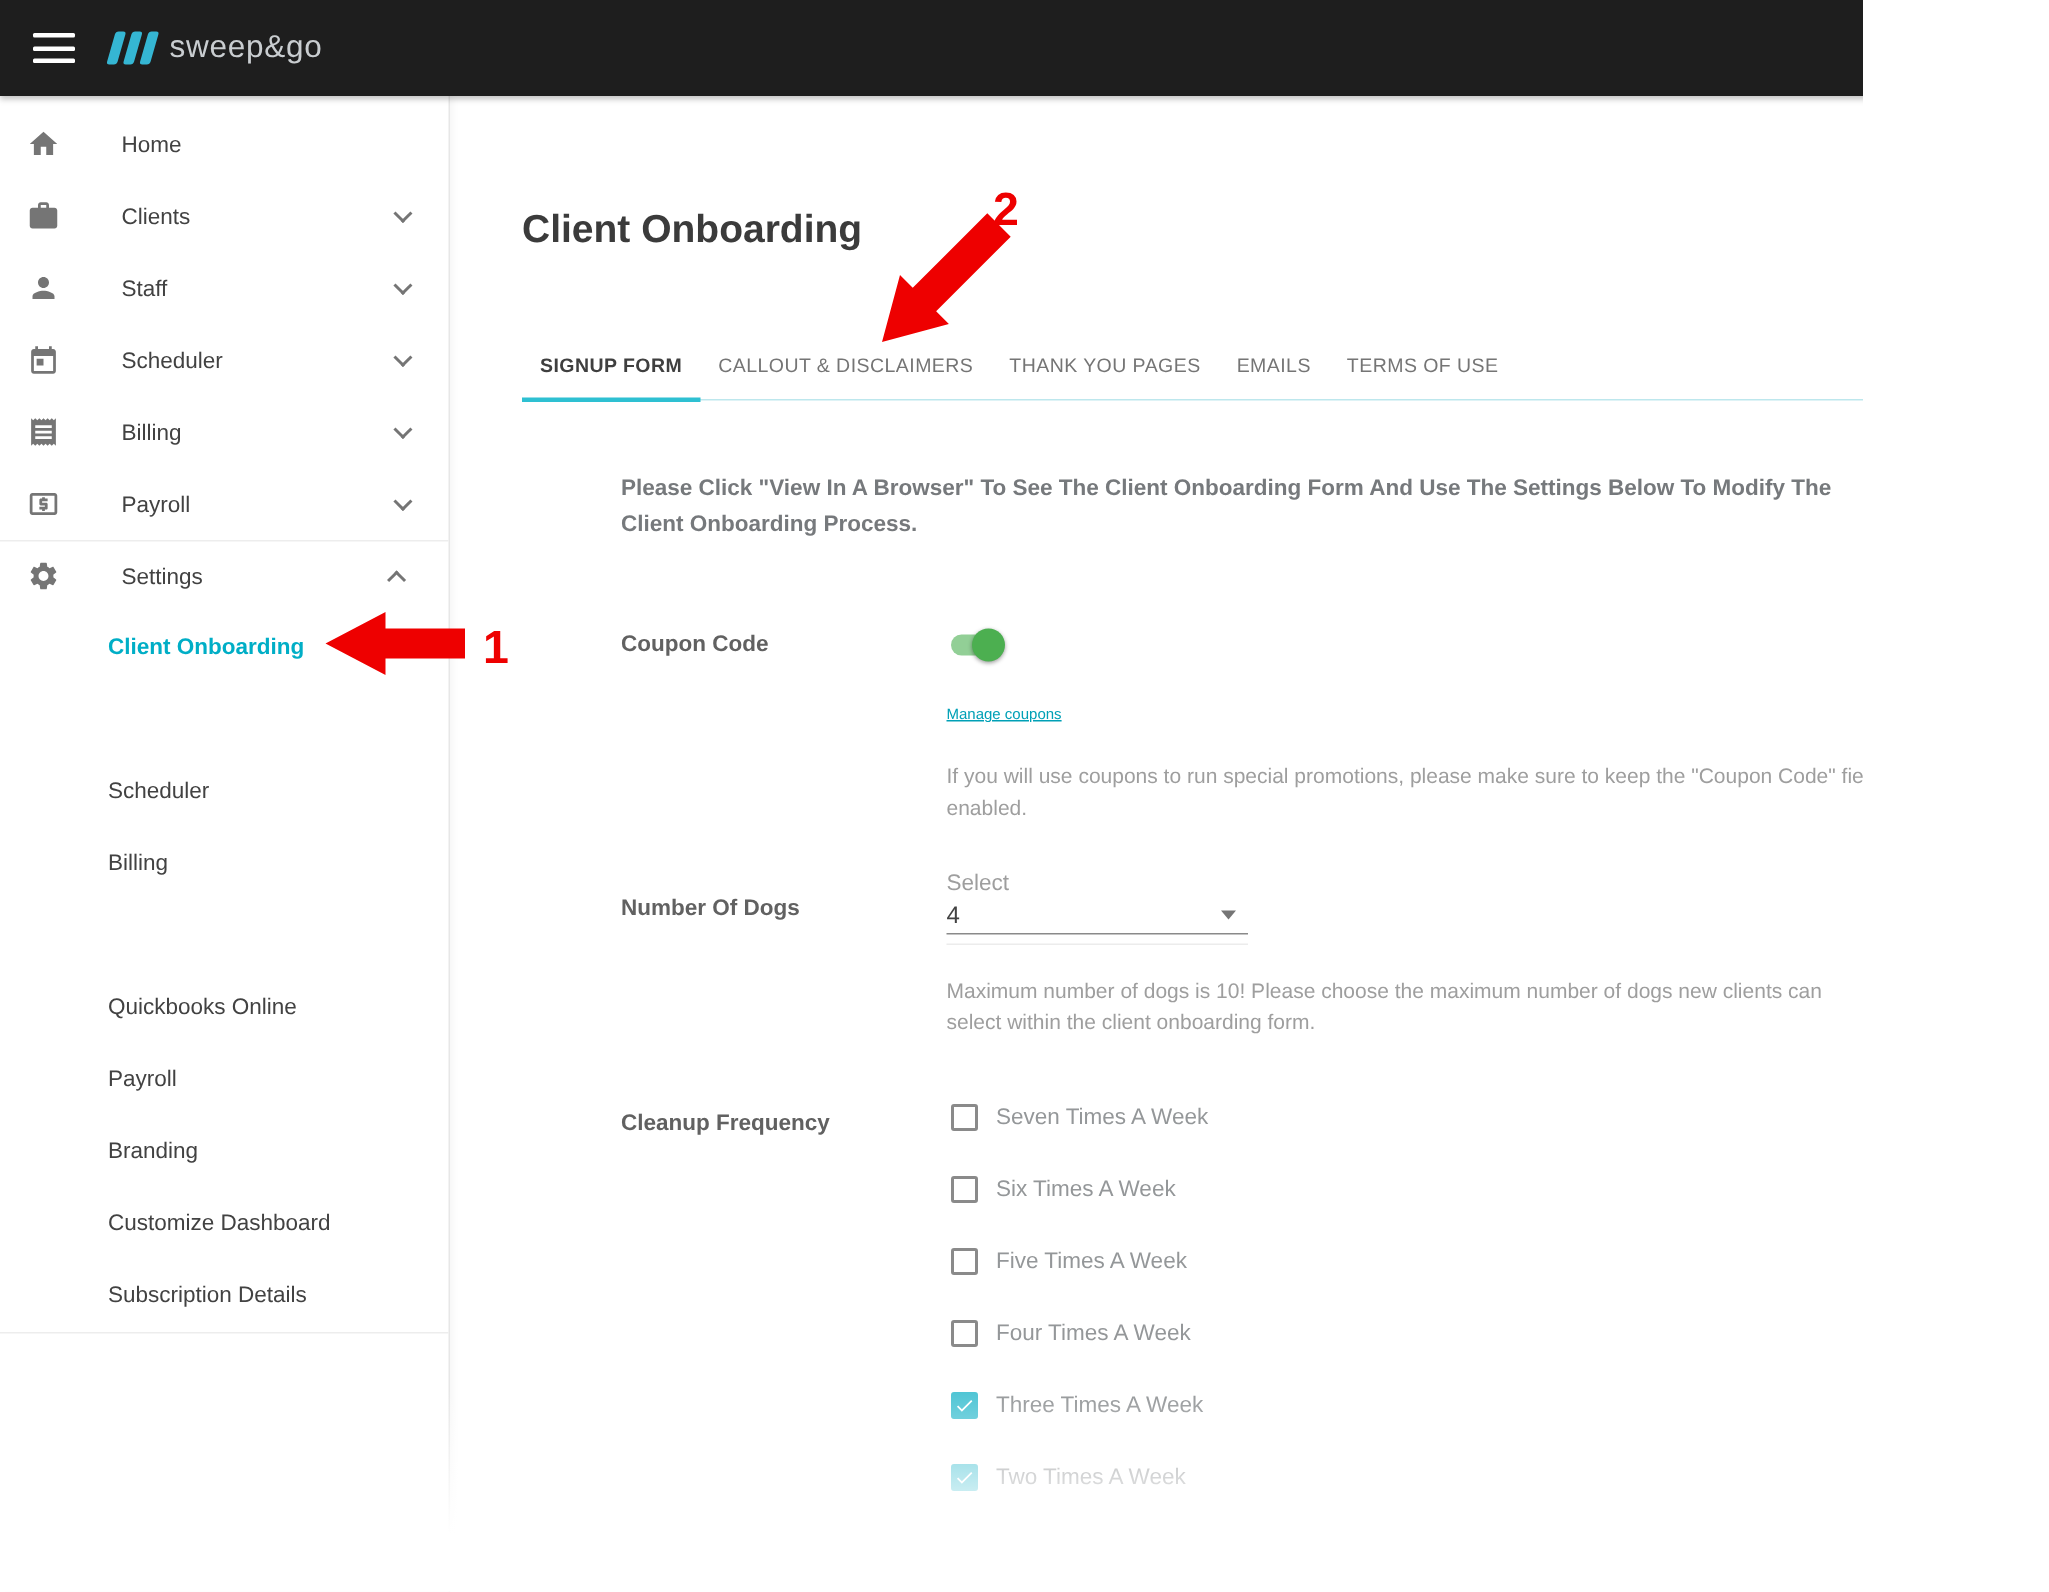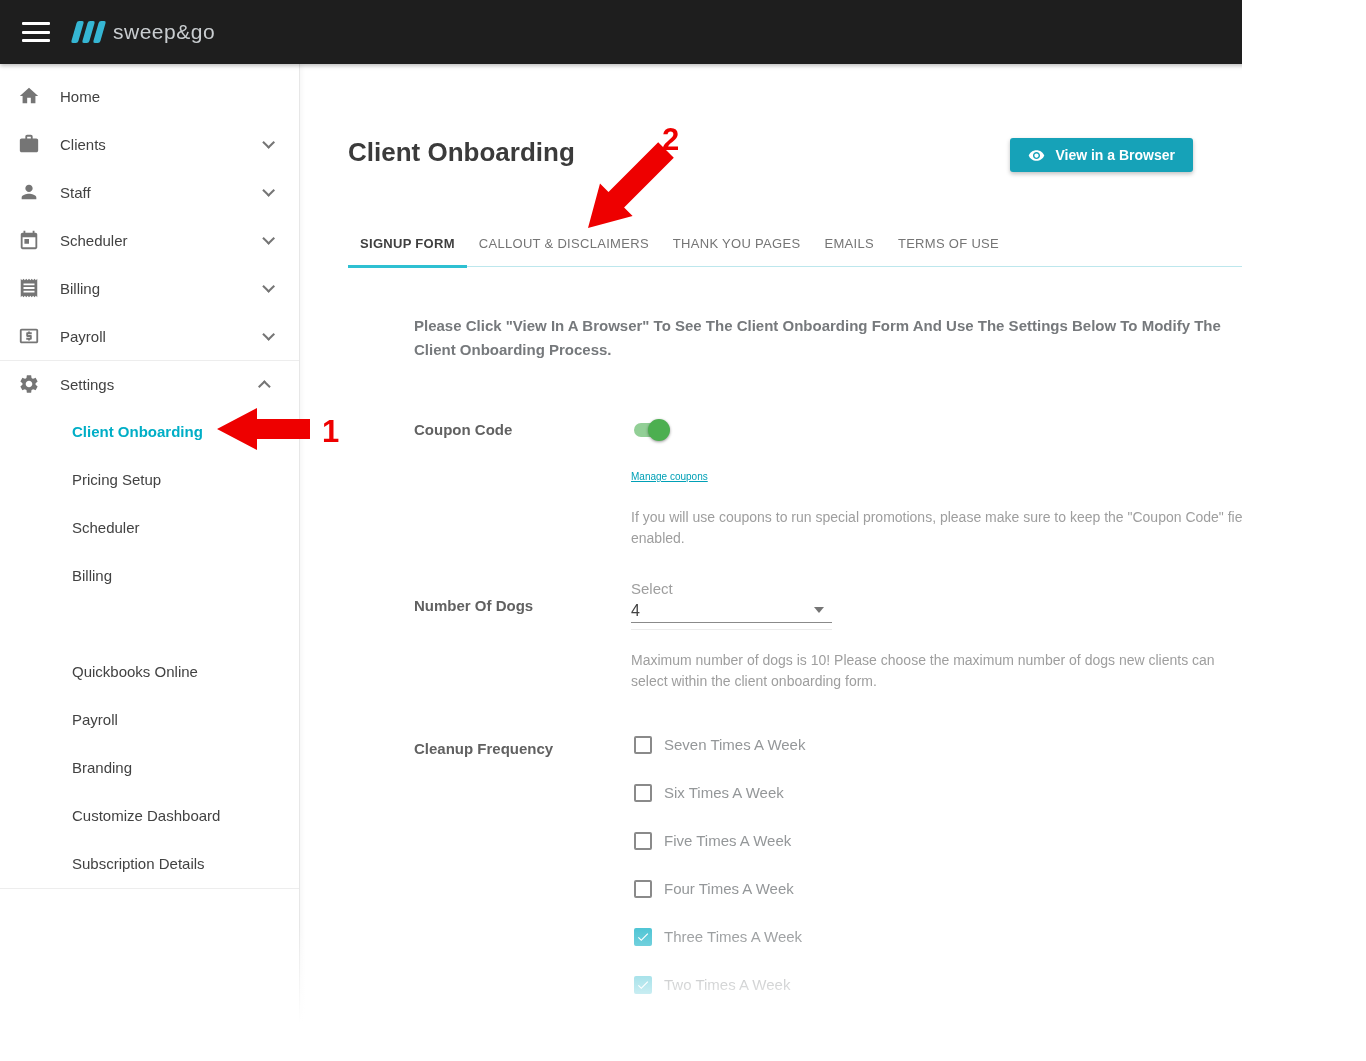--- a/index.html
+++ b/index.html
@@ -24,21 +24,21 @@
             display:flex; align-items:center; justify-content:center; font-size:17px; font-weight:700; }
 
   
   .sidebar { position:absolute; left:0; top:64px; width:300px; height:997px; background:#fff;
              border-right:1px solid #e7e7e7; box-shadow:2px 0 5px rgba(0,0,0,.04); z-index:10; }
   .nav-item { position:absolute; left:0; width:100%; height:48px; display:flex; align-items:center;
               cursor:pointer; }
   .nicon { width:24px; height:24px; margin-left:17px; display:flex; align-items:center;
            justify-content:center; }
   .nicon svg { fill:#757575; }
-  .nlabel { margin-left:19px; font-size:15px; color:#424242; }
+  .nlabel { margin-left:40px; font-size:15px; color:#424242; }
   .chev { position:absolute; right:28px; width:9px; height:9px; border-right:2px solid #757575;
           border-bottom:2px solid #757575; }
   .chev.down { transform:rotate(45deg) translateY(-3px); }
   .chev.up   { transform:rotate(-135deg) translateY(-3px); }
   .sub-item { position:absolute; left:0; width:100%; height:48px; display:flex; align-items:center;
               cursor:pointer; }
   .sub-item span { margin-left:72px; font-size:15px; color:#424242; }
   .sub-item.active span { color:#00aec6; font-weight:700; }
   .sdivider { position:absolute; left:0; width:100%; height:1px; background:#ededed; }
 
@@ -203,23 +203,20 @@
             <path d="M19.14 12.94c.04-.3.06-.61.06-.94 0-.32-.02-.64-.07-.94l2.03-1.58c.18-.14.23-.41.12-.61l-1.92-3.32c-.12-.22-.37-.29-.59-.22l-2.39.96c-.5-.38-1.03-.7-1.62-.94l-.36-2.54c-.04-.24-.24-.41-.48-.41h-3.84c-.24 0-.43.17-.47.41l-.36 2.54c-.59.24-1.13.57-1.62.94l-2.39-.96c-.22-.08-.47 0-.59.22L2.74 8.87c-.12.21-.08.47.12.61l2.03 1.58c-.05.3-.09.63-.09.94s.02.64.07.94l-2.03 1.58c-.18.14-.23.41-.12.61l1.92 3.32c.12.22.37.29.59.22l2.39-.96c.5.38 1.03.7 1.62.94l.36 2.54c.05.24.24.41.48.41h3.84c.24 0 .44-.17.47-.41l.36-2.54c.59-.24 1.13-.56 1.62-.94l2.39.96c.22.08.47 0 .59-.22l1.92-3.32c.12-.22.07-.47-.12-.61l-2.01-1.58zM12 15.6c-1.98 0-3.6-1.62-3.6-3.6s1.62-3.6 3.6-3.6 3.6 1.62 3.6 3.6-1.62 3.6-3.6 3.6z"></path>
           </svg>
         </span>
       <span class="nlabel">Settings</span>
       <span class="chev up"></span>
     </div>
 
     <div class="sub-item active" style="top:343px">
       <span>Client Onboarding</span>
     </div>
-    <div class="sub-item" style="top:391px">
-      <span>Pricing Setup</span>
-    </div>
     <div class="sub-item" style="top:439px">
       <span>Scheduler</span>
     </div>
     <div class="sub-item" style="top:487px">
       <span>Billing</span>
     </div>
     <div class="sub-item" style="top:583px">
       <span>Quickbooks Online</span>
     </div>
     <div class="sub-item" style="top:631px">
@@ -233,26 +230,20 @@
     </div>
     <div class="sub-item" style="top:775px">
       <span>Subscription Details</span>
     </div>
 
     <div class="sdivider" style="top:824px"></div>
   </div>
 
   <h1 class="page-title">Client Onboarding</h1>
 
-  <button class="view-btn">
-    <svg viewBox="0 0 24 24" width="17" height="17">
-        <path fill="#ffffff" d="M12 4.5C7 4.5 2.7 7.6 1 12c1.7 4.4 6 7.5 11 7.5s9.3-3.1 11-7.5c-1.7-4.4-6-7.5-11-7.5zm0 12.5c-2.8 0-5-2.2-5-5s2.2-5 5-5 5 2.2 5 5-2.2 5-5 5zm0-8c-1.7 0-3 1.3-3 3s1.3 3 3 3 3-1.3 3-3-1.3-3-3-3z"></path>
-      </svg>
-    <span>View in a Browser</span>
-  </button>
 
   <div class="tabbar">
     <div class="tab active">
       <span>SIGNUP FORM</span>
         <span class="ink"></span>
       </div>
     <div class="tab">
       <span>CALLOUT &amp; DISCLAIMERS</span>
       </div>
     <div class="tab">

